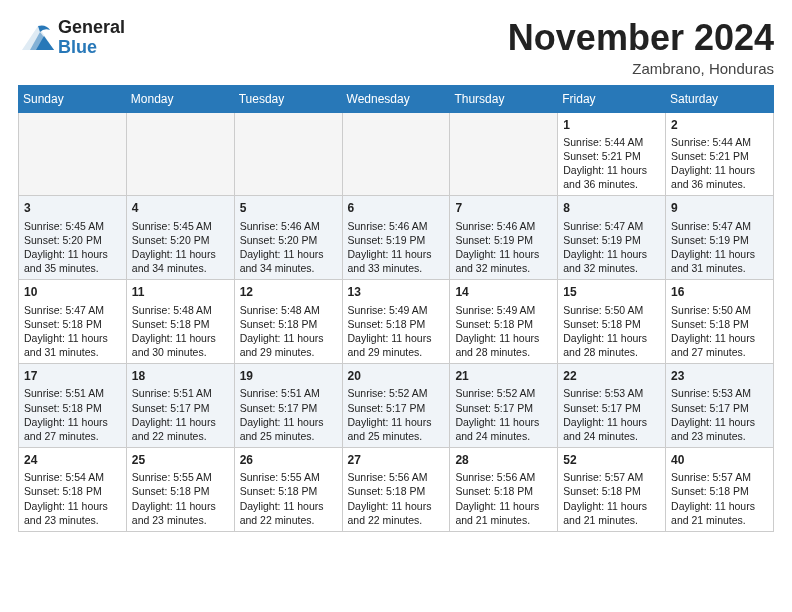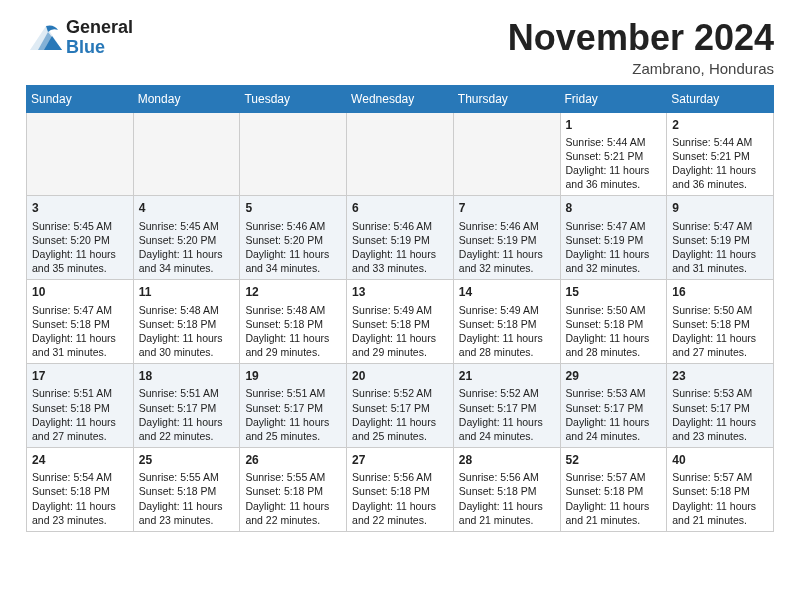--- a/index.html
+++ b/index.html
@@ -6,21 +6,21 @@
     body {
       font-family: Arial, sans-serif;
       background: #fff;
       width: 792px;
       min-height: 612px;
       padding: 0;
     }
     .page {
       width: 792px;
       background: #fff;
-      padding: 18px 18px 10px 26px;
+      padding: 18px 18px 10px 18px;
     }
     .header {
       display: flex;
       align-items: flex-start;
       justify-content: space-between;
       margin-bottom: 8px;
     }
     .logo-wrapper {
       display: flex;
       align-items: center;
@@ -167,21 +167,21 @@
           <td><span class="day-num">14</span><span>Sunrise: 5:49 AM</span><br><span>Sunset: 5:18 PM</span><br><span>Daylight: 11 hours and 28 minutes.</span></td>
           <td><span class="day-num">15</span><span>Sunrise: 5:50 AM</span><br><span>Sunset: 5:18 PM</span><br><span>Daylight: 11 hours and 28 minutes.</span></td>
           <td><span class="day-num">16</span><span>Sunrise: 5:50 AM</span><br><span>Sunset: 5:18 PM</span><br><span>Daylight: 11 hours and 27 minutes.</span></td>
         </tr>
         <tr>
           <td><span class="day-num">17</span><span>Sunrise: 5:51 AM</span><br><span>Sunset: 5:18 PM</span><br><span>Daylight: 11 hours and 27 minutes.</span></td>
           <td><span class="day-num">18</span><span>Sunrise: 5:51 AM</span><br><span>Sunset: 5:17 PM</span><br><span>Daylight: 11 hours and 22 minutes.</span></td>
           <td><span class="day-num">19</span><span>Sunrise: 5:51 AM</span><br><span>Sunset: 5:17 PM</span><br><span>Daylight: 11 hours and 25 minutes.</span></td>
           <td><span class="day-num">20</span><span>Sunrise: 5:52 AM</span><br><span>Sunset: 5:17 PM</span><br><span>Daylight: 11 hours and 25 minutes.</span></td>
           <td><span class="day-num">21</span><span>Sunrise: 5:52 AM</span><br><span>Sunset: 5:17 PM</span><br><span>Daylight: 11 hours and 24 minutes.</span></td>
-          <td><span class="day-num">29</span><span>Sunrise: 5:53 AM</span><br><span>Sunset: 5:17 PM</span><br><span>Daylight: 11 hours and 24 minutes.</span></td>
+          <td><span class="day-num">22</span><span>Sunrise: 5:53 AM</span><br><span>Sunset: 5:17 PM</span><br><span>Daylight: 11 hours and 24 minutes.</span></td>
           <td><span class="day-num">23</span><span>Sunrise: 5:53 AM</span><br><span>Sunset: 5:17 PM</span><br><span>Daylight: 11 hours and 23 minutes.</span></td>
         </tr>
         <tr>
           <td><span class="day-num">24</span><span>Sunrise: 5:54 AM</span><br><span>Sunset: 5:18 PM</span><br><span>Daylight: 11 hours and 23 minutes.</span></td>
           <td><span class="day-num">25</span><span>Sunrise: 5:55 AM</span><br><span>Sunset: 5:18 PM</span><br><span>Daylight: 11 hours and 23 minutes.</span></td>
           <td><span class="day-num">26</span><span>Sunrise: 5:55 AM</span><br><span>Sunset: 5:18 PM</span><br><span>Daylight: 11 hours and 22 minutes.</span></td>
           <td><span class="day-num">27</span><span>Sunrise: 5:56 AM</span><br><span>Sunset: 5:18 PM</span><br><span>Daylight: 11 hours and 22 minutes.</span></td>
           <td><span class="day-num">28</span><span>Sunrise: 5:56 AM</span><br><span>Sunset: 5:18 PM</span><br><span>Daylight: 11 hours and 21 minutes.</span></td>
           <td><span class="day-num">52</span><span>Sunrise: 5:57 AM</span><br><span>Sunset: 5:18 PM</span><br><span>Daylight: 11 hours and 21 minutes.</span></td>
           <td><span class="day-num">40</span><span>Sunrise: 5:57 AM</span><br><span>Sunset: 5:18 PM</span><br><span>Daylight: 11 hours and 21 minutes.</span></td>

